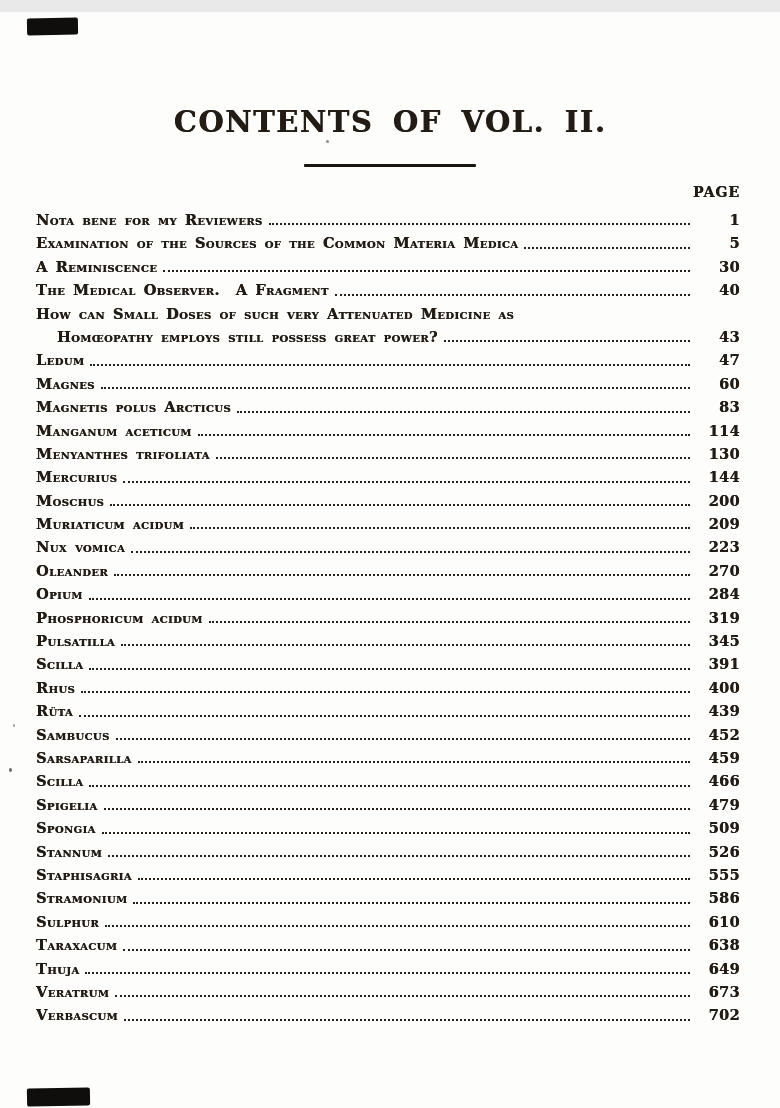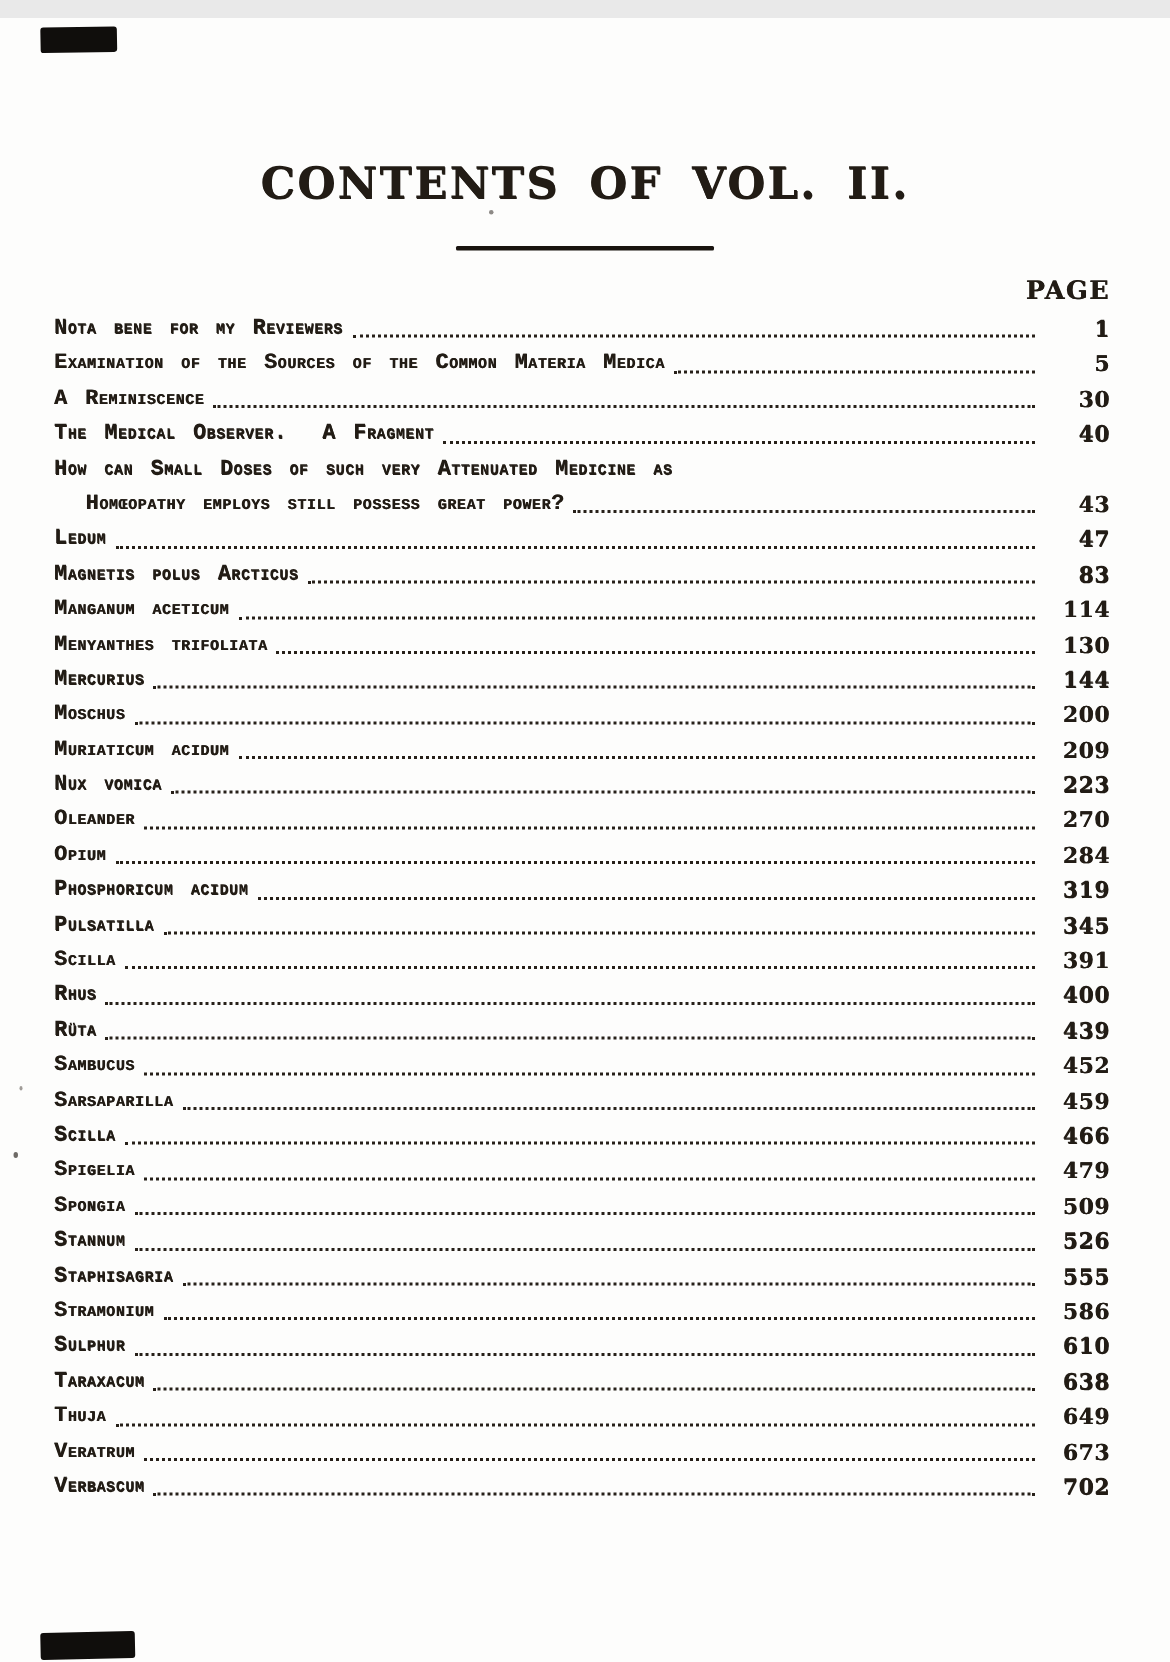--- a/index.html
+++ b/index.html
@@ -38,21 +38,21 @@
     height: 3px;
     background: #19140f;
     border-radius: 1px;
   }
   .page-col-header {
     position: absolute;
     top: 172px;
     left: 0;
     width: 740px;
     text-align: right;
-    font-size: 17px;
+    font-size: 14px;
     font-weight: bold;
     letter-spacing: 1px;
     text-shadow: 0.3px 0.3px 0 #221c15;
   }
   .toc {
     position: absolute;
     top: 196px;
     left: 36px;
     width: 704px;
   }
@@ -62,21 +62,21 @@
     line-height: 23.4px;
     font-size: 14.5px;
     font-weight: bold;
     font-variant: small-caps;
     letter-spacing: 0.4px;
     word-spacing: 2.5px;
     white-space: nowrap;
     text-shadow: 0.35px 0.35px 0 #221c15;
   }
   .row.indent { padding-left: 21px; align-items: center; }
-  .lbl { flex: 0 0 auto; font-family: Liberation Mono, monospace; }
+  .lbl { flex: 0 0 auto; }
   .leader {
     flex: 1 1 auto;
     align-self: flex-end;
     margin: 0 4px 6px 6px;
     border-bottom: 2.5px dotted #272019;
     min-width: 8px;
   }
   .pg {
     flex: 0 0 46px;
     text-align: right;
@@ -142,20 +142,25 @@
         <span class="lbl">Homœopathy employs still possess great power?</span>
         <span class="leader"></span>
         <span class="pg">43</span>
       </div>
       <div class="row">
         <span class="lbl">Ledum</span>
         <span class="leader"></span>
         <span class="pg">47</span>
       </div>
       <div class="row">
+        <span class="lbl">Magnes</span>
+        <span class="leader"></span>
+        <span class="pg">60</span>
+      </div>
+      <div class="row">
         <span class="lbl">Magnetis polus Arcticus</span>
         <span class="leader"></span>
         <span class="pg">83</span>
       </div>
       <div class="row">
         <span class="lbl">Manganum aceticum</span>
         <span class="leader"></span>
         <span class="pg">114</span>
       </div>
       <div class="row">

